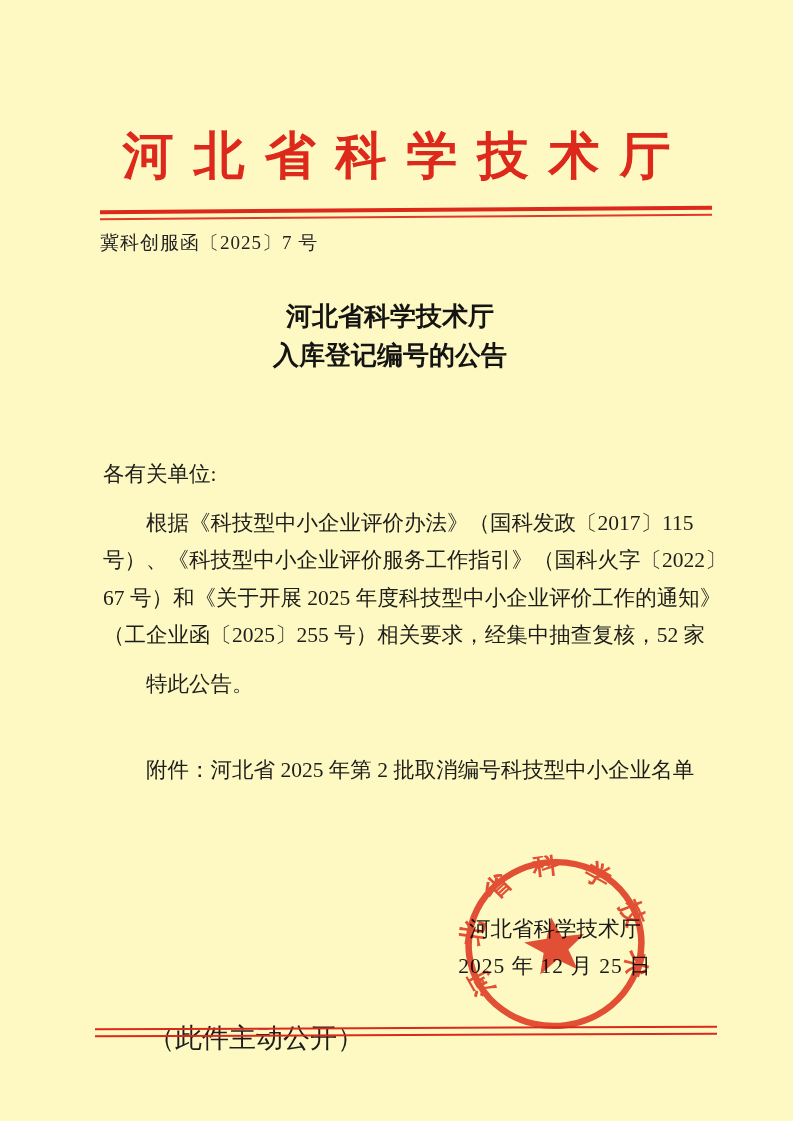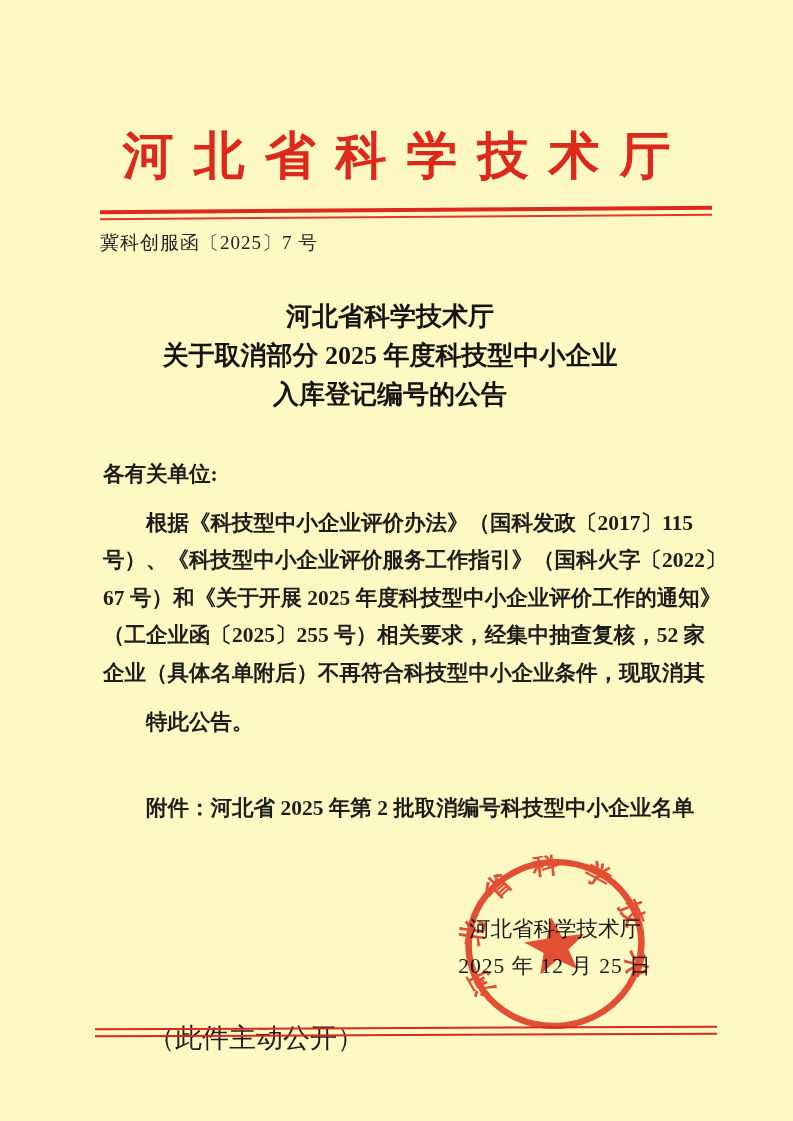--- a/index.html
+++ b/index.html
@@ -27,21 +27,21 @@
   
   .notice-title{
     position:absolute;top:297px;left:60px;width:660px;text-align:center;
     font-size:26px;font-weight:bold;line-height:39px;color:#141412;
   }
   
   .body-block{
     position:absolute;top:456px;left:103px;width:618px;
     font-size:21.5px;line-height:37.6px;color:#1d1d1b;
   }
-  .body-line{white-space:nowrap;font-weight:bold;}
+  .body-line{white-space:nowrap;}
   .indent{text-indent:2em;margin-top:11px;}
   .blank-line{height:37.6px;}
   
   .signature-block{
     position:absolute;top:911px;left:430px;width:250px;text-align:center;
     font-size:21.5px;line-height:37px;color:#1a1a18;
   }
   .signature-date{letter-spacing:1px;font-family:Liberation Serif, serif;}
   
   .seal{
@@ -68,31 +68,29 @@
   <div class="rule-top">
     <div class="thick"></div>
     <div class="gap"></div>
     <div class="thin"></div>
   </div>
 
   <div class="doc-number">冀科创服函〔2025〕7 号</div>
 
   <div class="notice-title">
     <div>河北省科学技术厅</div>
-    <div>关于取消部分 2025 年度科技型中小企业</div>
     <div>入库登记编号的公告</div>
   </div>
 
   <div class="body-block">
     <div class="body-line">各有关单位:</div>
     <div class="body-line indent">根据《科技型中小企业评价办法》（国科发政〔2017〕115</div>
     <div class="body-line">号）、《科技型中小企业评价服务工作指引》（国科火字〔2022〕</div>
     <div class="body-line">67 号）和《关于开展 2025 年度科技型中小企业评价工作的通知》</div>
     <div class="body-line">（工企业函〔2025〕255 号）相关要求，经集中抽查复核，52 家</div>
-    <div class="body-line">企业（具体名单附后）不再符合科技型中小企业条件，现取消其</div>
     <div class="body-line indent">特此公告。</div>
     <div class="blank-line"></div>
     <div class="body-line indent">附件：河北省 2025 年第 2 批取消编号科技型中小企业名单</div>
   </div>
 
   <div class="signature-block">
     <div>河北省科学技术厅</div>
     <div class="signature-date">2025 年 12 月 25 日</div>
   </div>
 

